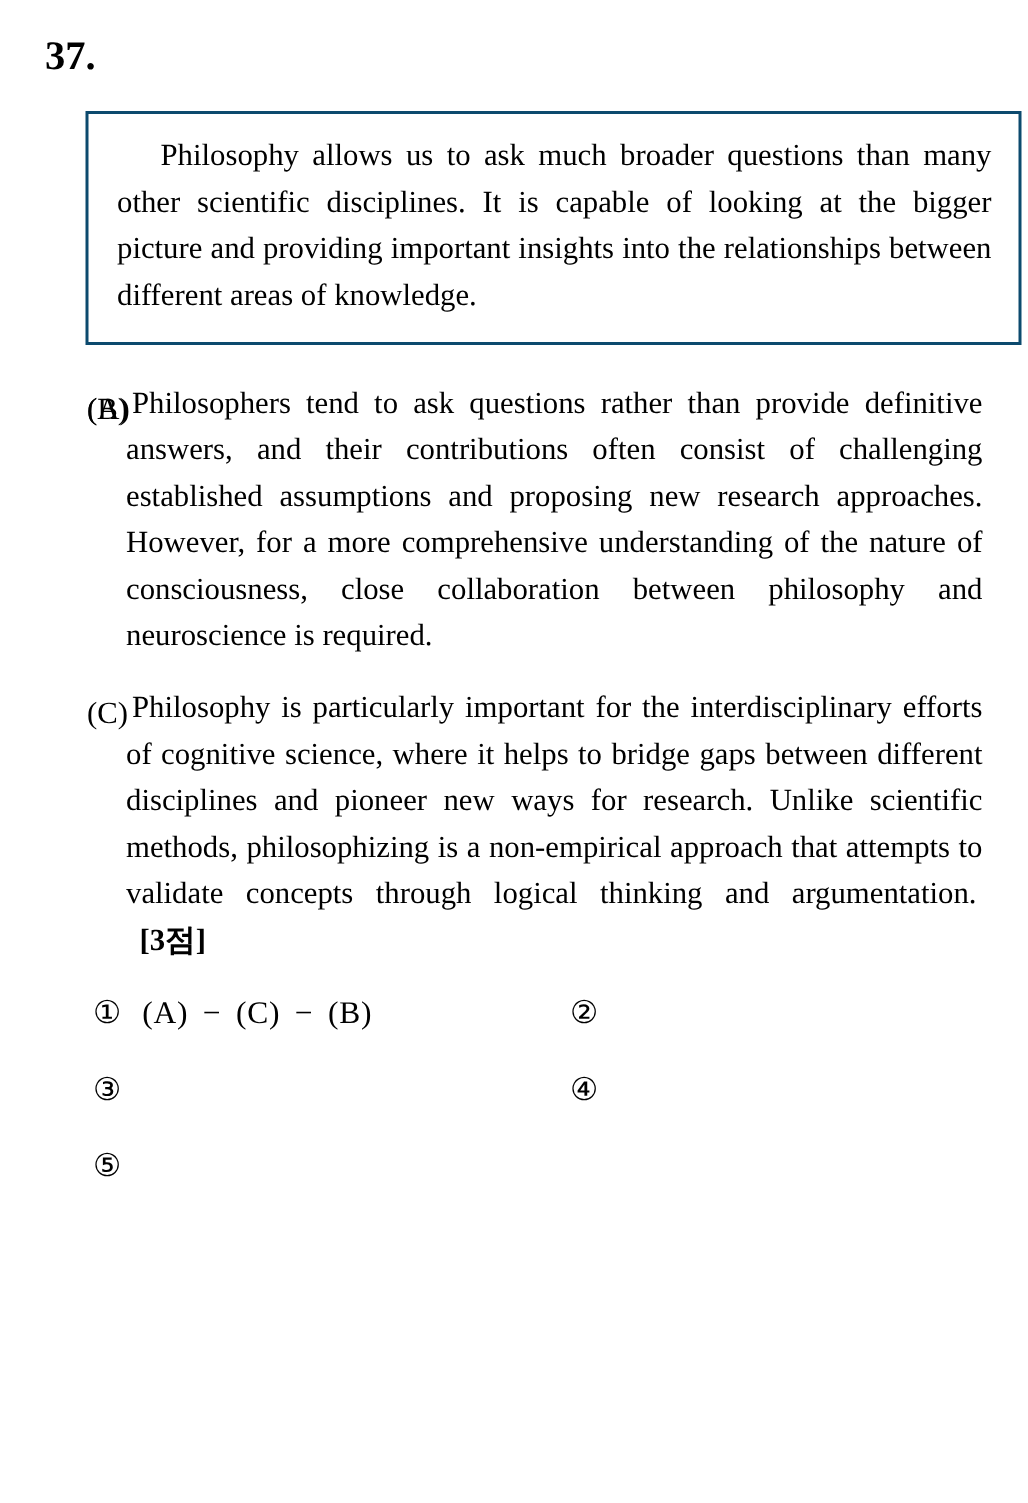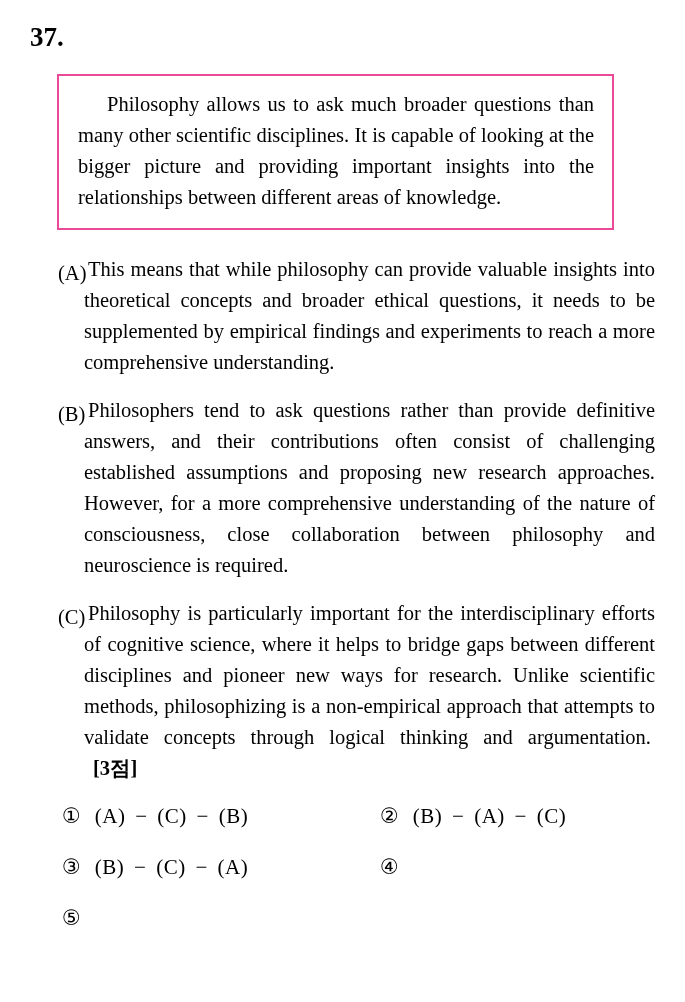--- a/index.html
+++ b/index.html
@@ -7,22 +7,22 @@
   body {
     width: 685px; height: 1002px;
     font-family: "Liberation Serif", "DejaVu Serif", serif;
     color: #000; overflow: hidden; position: relative;
   }
   .qnum {
     font-weight: bold; font-size: 27px; line-height: 32px;
     margin: 13px 0 0 18px;
   }
   .passage-box {
-    margin: 21px 0 0 45px; width: 557px;
-    border: 2px solid #ec4899;
+    margin: 21px 0 0 45px; width: 624px;
+    border: 2px solid #0c4a6e;
     padding: 9px 14px 11px 15px;
   }
   .passage {
     font-size: 20.5px; line-height: 31px;
     text-align: justify; text-indent: 29px;
   }
   .paras { margin-top: 24px; }
   .para {
     position: relative;
     margin: 0 30px 0 38px; padding-left: 30px;
@@ -56,21 +56,20 @@
   <div class="qnum">37.</div>
 
   <div class="passage-box">
     <p class="passage">Philosophy allows us to ask much broader questions than many other scientific disciplines. It is capable of looking at the bigger picture and providing important insights into the relationships between different areas of knowledge.</p>
   </div>
 
   <div class="paras">
 
     <p class="para">
       <span class="para-label">(A)</span>
-      <span>This means that while philosophy can provide valuable insights into theoretical concepts and broader ethical questions, it needs to be supplemented by empirical findings and experiments to reach a more comprehensive understanding.</span>
     </p>
 
     <p class="para">
       <span class="para-label">(B)</span>
       <span>Philosophers tend to ask questions rather than provide definitive answers, and their contributions often consist of challenging established assumptions and proposing new research approaches. However, for a more comprehensive understanding of the nature of consciousness, close collaboration between philosophy and neuroscience is required.</span>
     </p>
 
     <p class="para">
       <span class="para-label">(C)</span>
       <span>Philosophy is particularly important for the interdisciplinary efforts of cognitive science, where it helps to bridge gaps between different disciplines and pioneer new ways for research. Unlike scientific methods, philosophizing is a non-empirical approach that attempts to validate concepts through logical thinking and argumentation.</span>
@@ -82,26 +81,24 @@
 
   <div class="options">
 
     <div class="option">
       <span class="marker">①</span>
       <span class="opt-text">(A) − (C) − (B)</span>
     </div>
 
     <div class="option">
       <span class="marker">②</span>
-      <span class="opt-text">(B) − (A) − (C)</span>
     </div>
 
     <div class="option">
       <span class="marker">③</span>
-      <span class="opt-text">(B) − (C) − (A)</span>
     </div>
 
     <div class="option">
       <span class="marker">④</span>
     </div>
 
     <div class="option">
       <span class="marker">⑤</span>
     </div>
 

